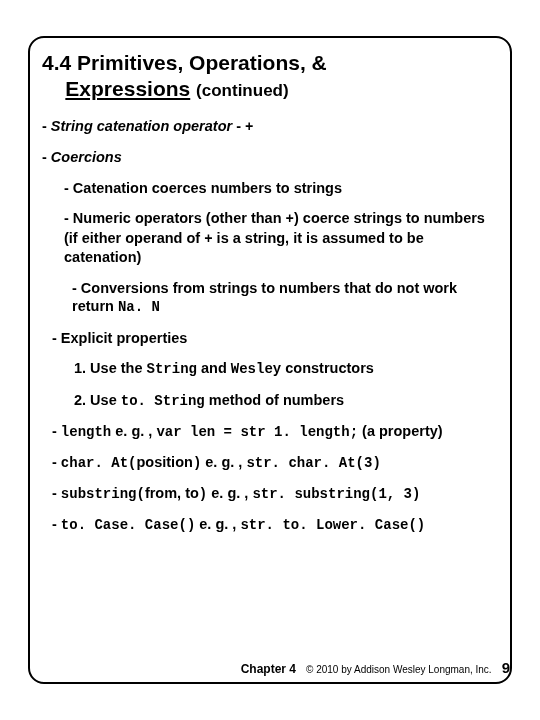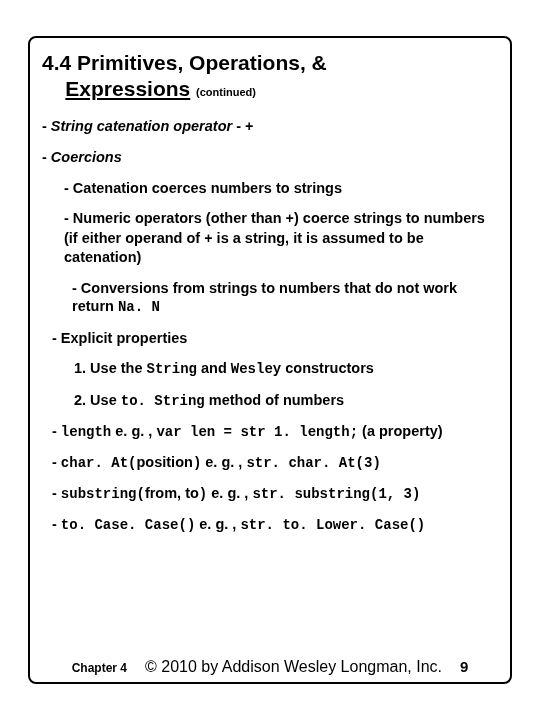--- a/index.html
+++ b/index.html
@@ -1,30 +1,30 @@
 <!DOCTYPE html>
 <html><head>
 <meta charset="utf-8">
 <style>
 body{margin:0;background:#fff;font-family:Arial,Helvetica,sans-serif;color:#000;width:540px;height:720px;position:relative}
-.slide{position:absolute;left:28px;top:36px;width:484px;height:648px;border:2px solid #000;border-radius:8px;box-sizing:border-box;padding:12px 12px 1px 12px}
+.slide{position:absolute;left:28px;top:36px;width:484px;height:648px;border:2px solid #000;border-radius:16px;box-sizing:border-box;padding:12px 12px 1px 12px}
 h1{font-size:21px;margin:0 0 14px 0;font-weight:bold;line-height:1.25}
-.cont{font-size:11px}
+.cont{font-size:17px}
 .underline{text-decoration:underline}
 .body{font-size:14.5px;font-weight:bold;line-height:1.3}
 .body p{margin:0 0 12px 0}
 .italic{font-style:italic}
 .mono{font-family:"Courier New",monospace;font-weight:bold;font-size:14px}
 .indent1{padding-left:10px}
 .indent2{padding-left:22px}
 .indent3{padding-left:30px}
 .indent4{padding-left:32px}
 .tight{margin:0 0 2px 0}
-.footer{position:absolute;bottom:6px;left:0;right:0;display:flex;align-items:baseline;justify-content:center;gap:18px;font-size:12px;font-weight:bold}
-.copy{font-size:16px;font-weight:normal}
+.footer{position:absolute;bottom:6px;left:0;right:0;display:flex;align-items:baseline;justify-content:flex-end;gap:10px;font-size:12px;font-weight:bold}
+.copy{font-size:10px;font-weight:normal}
 .pagenum{font-size:15px}
 </style>
 </head>
 <body>
 
 <div class="slide">
 
   <h1>
     <span>4.4 Primitives, Operations, &amp;</span><br>
     &nbsp;&nbsp;&nbsp;&nbsp;<span class="underline">Expressions</span>

